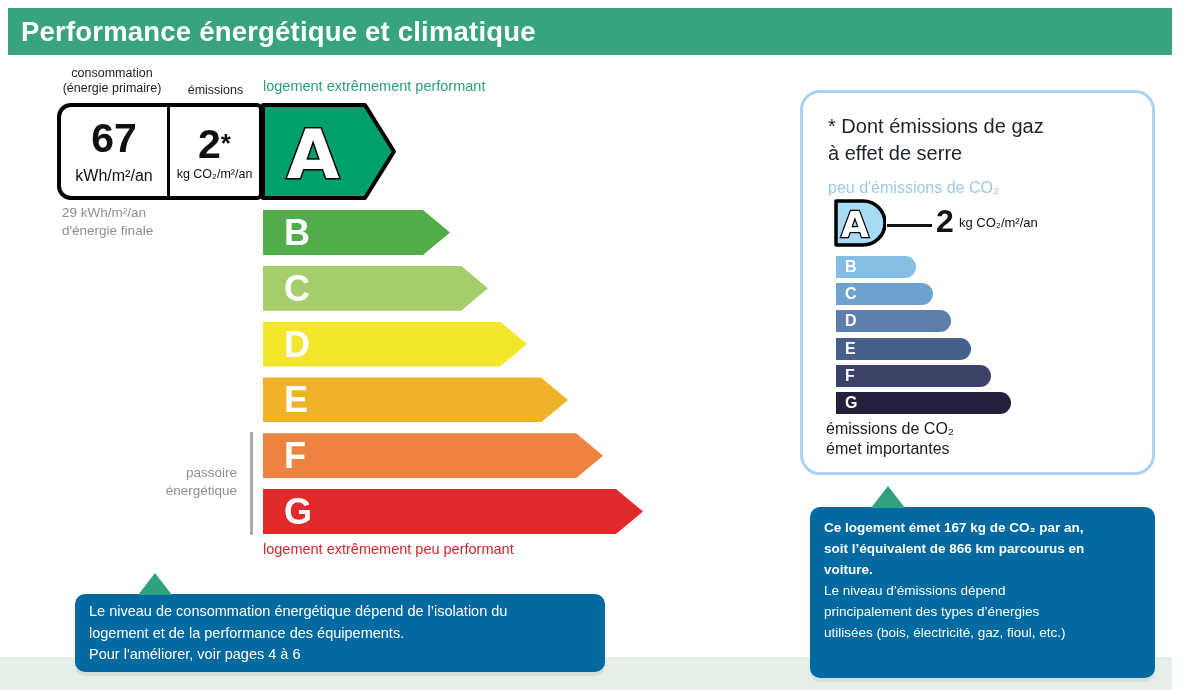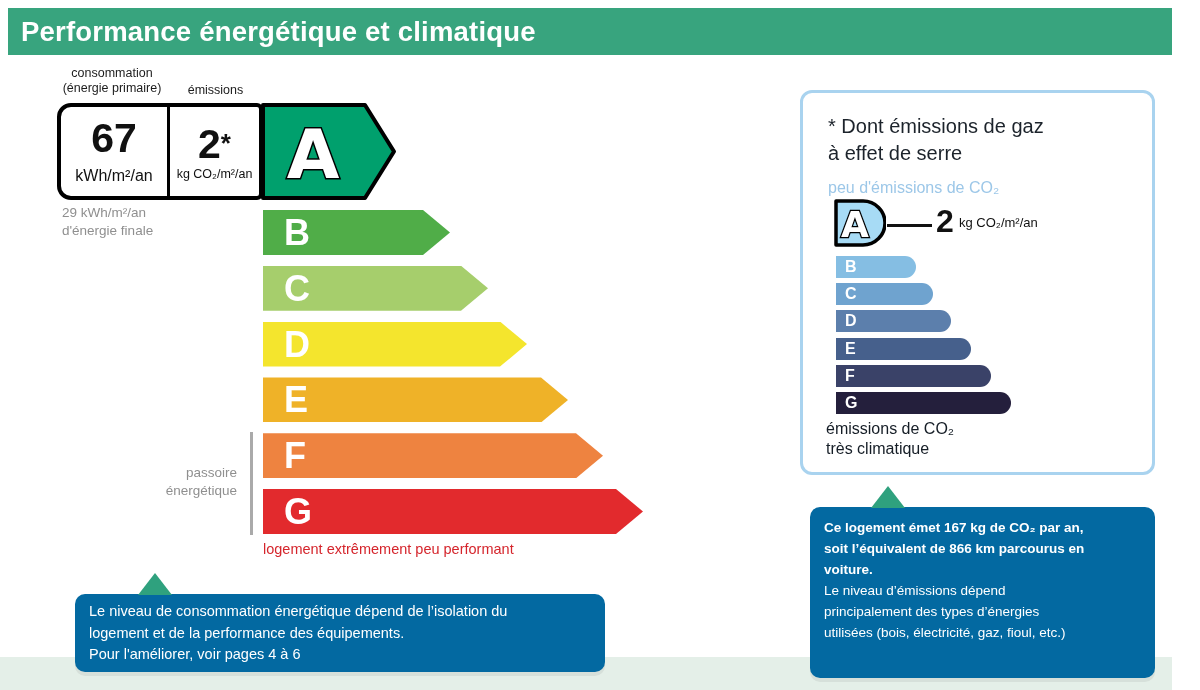--- a/index.html
+++ b/index.html
@@ -32,21 +32,21 @@
   #arrowA{position:absolute;left:261px;top:103px;}
 
   .gray-note{position:absolute;left:62px;top:204px;font-size:13.5px;line-height:18px;color:#8f8f8f;white-space:pre-line;}
   .passoire{position:absolute;left:145px;top:464px;width:92px;font-size:13.5px;line-height:18px;color:#8f8f8f;text-align:right;white-space:pre-line;}
   .passoire-line{position:absolute;left:250px;top:432px;width:3px;height:103px;background:#aaaaaa;}
 
   #left-bars{position:absolute;left:263px;top:210px;}
   .ebar{position:absolute;left:0;height:45px;clip-path:polygon(0 0,calc(100% - 27px) 0,100% 50%,calc(100% - 27px) 100%,0 100%);}
   .ebar span{display:block;padding-left:21px;font-size:36px;font-weight:700;color:#fff;line-height:45px;}
 
-  .co2-panel{position:absolute;left:800px;top:90px;width:355px;height:385px;background:#fff;border:3px solid #a9d3ef;border-radius:12px;box-sizing:border-box;}
+  .co2-panel{position:absolute;left:800px;top:90px;width:355px;height:385px;background:#fff;border:3px solid #a9d3ef;border-radius:20px;box-sizing:border-box;}
   .co2-title{position:absolute;left:25px;top:20px;font-size:20px;line-height:27px;color:#1c232b;white-space:pre-line;}
   .co2-low{position:absolute;left:25px;top:86px;font-size:16px;color:#9cc7e8;}
   #badgeA{position:absolute;left:31px;top:106px;}
   .co2-line{position:absolute;left:84px;top:131px;width:45px;height:3px;background:#111;}
   .co2-val{position:absolute;left:133px;top:110px;font-size:32px;font-weight:700;color:#111;}
   .co2-unit{position:absolute;left:156px;top:122px;font-size:13px;color:#111;}
   #right-bars{position:absolute;left:33px;top:163px;}
   .cbar{position:absolute;left:0;height:22px;border-radius:0 11px 11px 0;}
   .cbar span{display:block;padding-left:9px;font-size:16px;font-weight:700;color:#fff;line-height:22px;}
   .co2-high{position:absolute;left:23px;top:326px;font-size:16px;line-height:20px;color:#151d26;white-space:pre-line;}
@@ -69,20 +69,21 @@
   <div class="strip-bottom"></div>
   <div class="strip-right"></div>
 
   <header class="titlebar">
     <h1>Performance énergétique et climatique</h1>
   </header>
 
   <div class="small-label lbl-conso">consommation
 (énergie primaire)</div>
   <div class="small-label lbl-emis">émissions</div>
+  <div class="caption-green">logement extrêmement performant</div>
 
   <div class="value-box">
     <div class="vb-cell vb-left">
       <div class="vb-num">67</div>
       <div class="vb-unit">kWh/m²/an</div>
     </div>
     <div class="vb-div"></div>
     <div class="vb-cell vb-right">
       <div class="vb-num"><span>2</span><sup>*</sup></div>
       <div class="vb-unit-sm">kg CO₂/m²/an</div>
@@ -148,21 +149,21 @@
           <span>E</span>
         </div>
         <div class="cbar" style="top: 108.8px; width: 155px; background: rgb(58, 66, 104);">
           <span>F</span>
         </div>
         <div class="cbar" style="top: 136px; width: 175px; background: rgb(36, 31, 60);">
           <span>G</span>
         </div>
       </div>
     <div class="co2-high">émissions de CO₂
-très climatique</div>
+émet importantes</div>
   </div>
 
   <div class="bubble bubble-left">
     <div class="tri"></div>
     <div class="txt">Le niveau de consommation énergétique dépend de l’isolation du
 logement et de la performance des équipements.
 Pour l'améliorer, voir pages 4 à 6</div>
   </div>
 
   <div class="bubble bubble-right">

